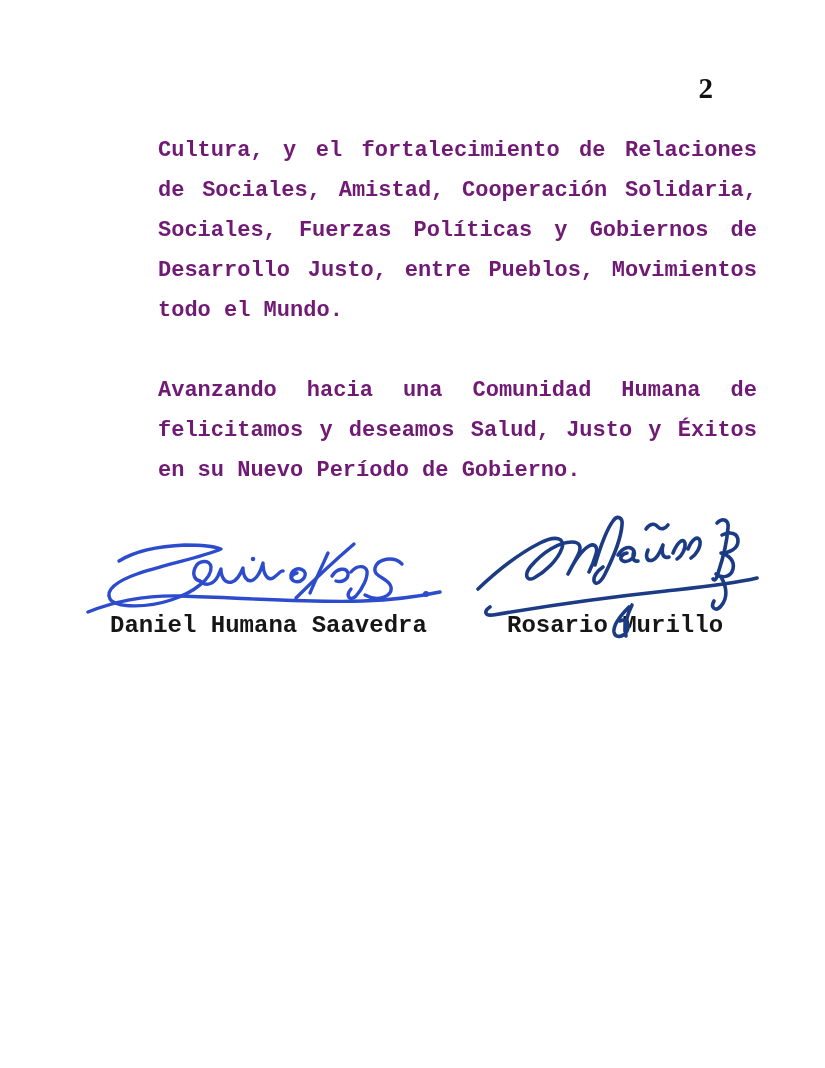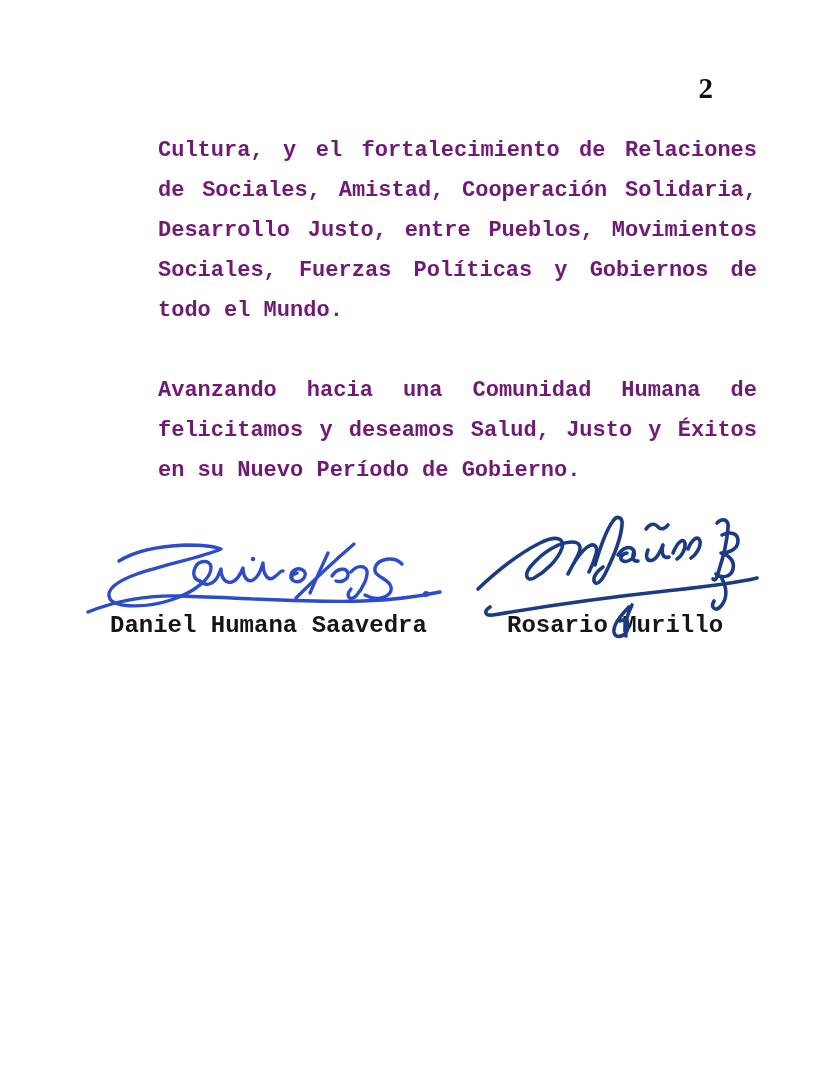--- a/index.html
+++ b/index.html
@@ -67,22 +67,22 @@
 <body>
 
 <div class="page">
 
   <div class="page-number">2</div>
 
   <div class="body-text">
     <div class="paragraph">
       <div class="text-line">Cultura, y el fortalecimiento de Relaciones</div>
       <div class="text-line">de Sociales, Amistad, Cooperación Solidaria, y</div>
+      <div class="text-line">Sociales, Fuerzas Políticas y Gobiernos de</div>
       <div class="text-line">Desarrollo Justo, entre Pueblos, Movimientos</div>
-      <div class="text-line">Sociales, Fuerzas Políticas y Gobiernos de</div>
       <div class="text-line para-end">todo el Mundo.</div>
     </div>
     <div class="paragraph">
       <div class="text-line">Avanzando hacia una Comunidad Humana de</div>
       <div class="text-line">felicitamos y deseamos Salud, Justo y Éxitos</div>
       <div class="text-line para-end">en su Nuevo Período de Gobierno.</div>
     </div>
   </div>
 
   <svg class="signature-svg sig-daniel" viewBox="0 0 360 100" xmlns="http://www.w3.org/2000/svg">

